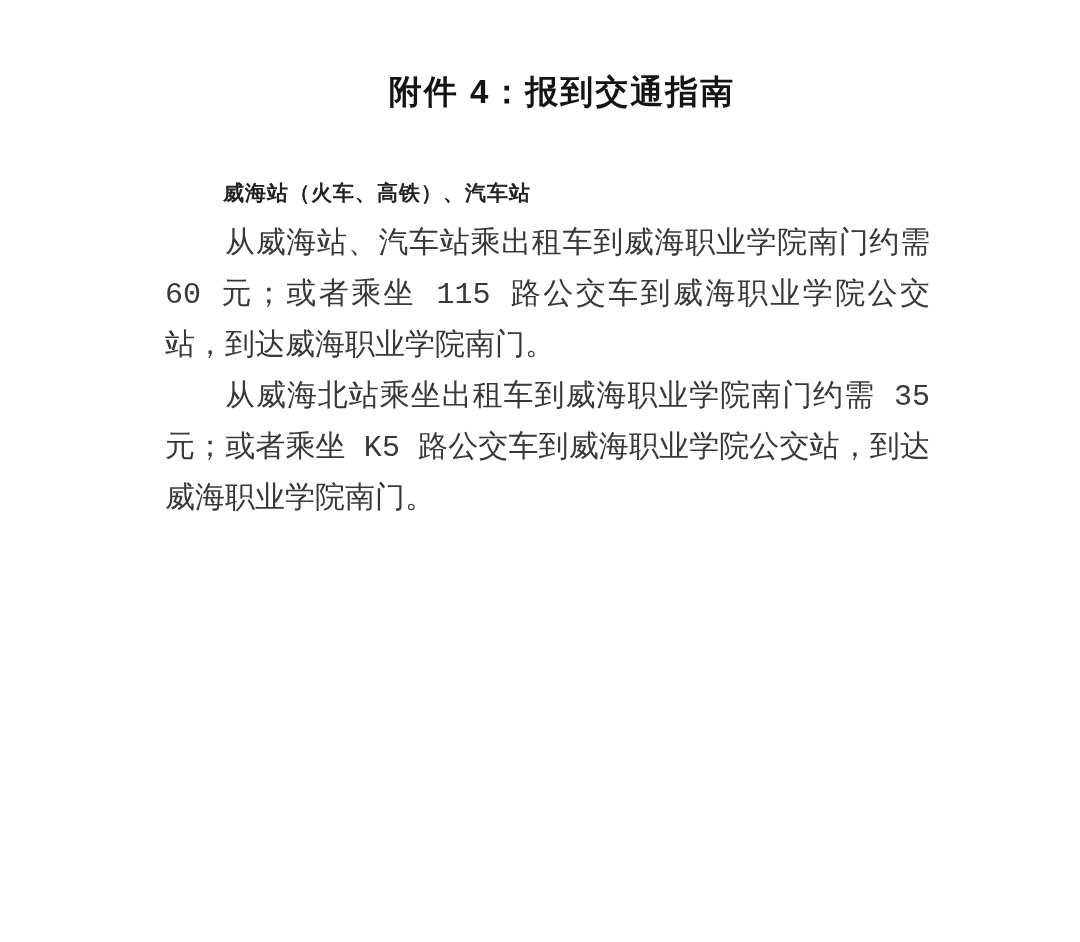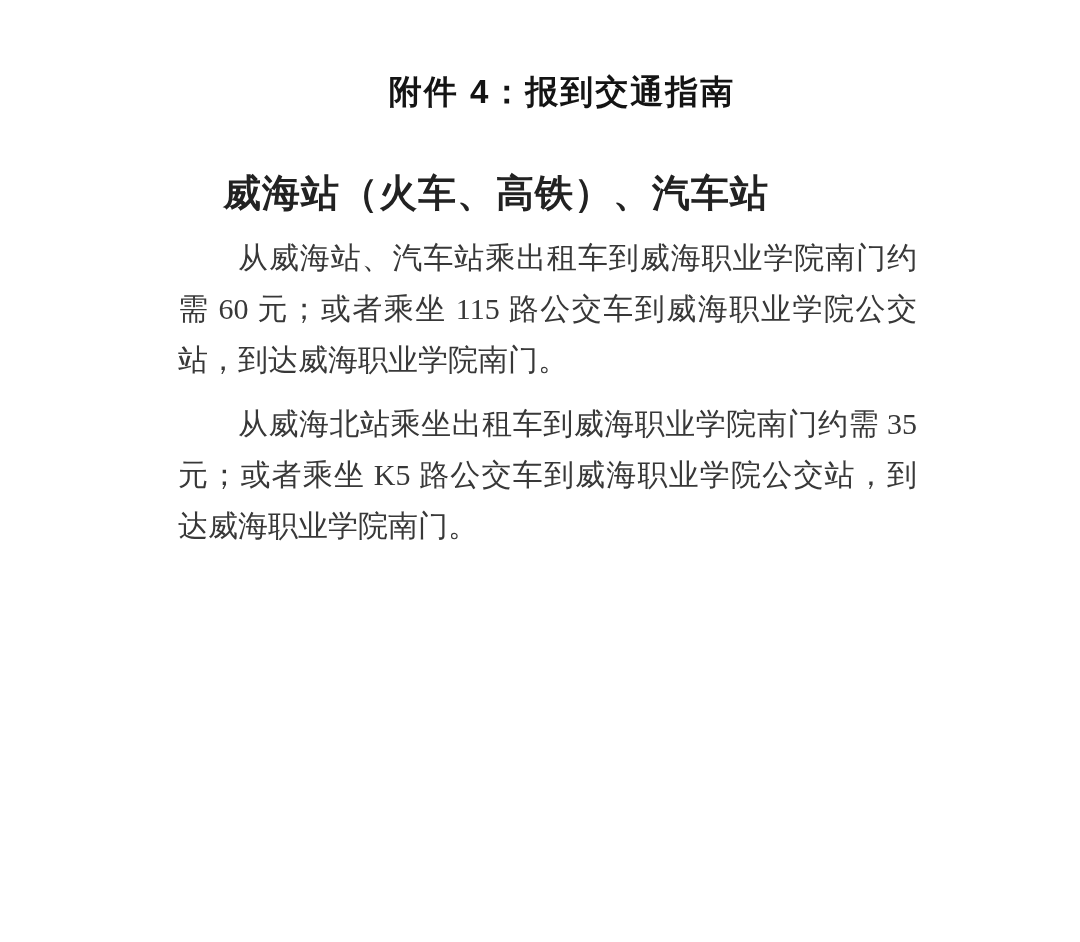--- a/index.html
+++ b/index.html
@@ -32,33 +32,34 @@
     margin-top: 56px;
     margin-left: 165px;
     width: 765px;
     font-size: 30px;
     line-height: 51px;
     color: #383838;
     text-align: justify;
   }
   .section-heading {
     margin: 0;
-    font-size: 38px;
+    font-size: 21px;
     line-height: 51px;
     font-weight: bold;
     color: #222222;
     text-indent: 58px;
     letter-spacing: 1px;
     text-align: left;
   }
   .section-body {
-    margin: 13px;
+    margin: 0;
     text-indent: 60px;
     text-align: justify;
     text-justify: inter-character;
+    font-family: Liberation Mono, monospace;
   }
 </style>
 </head>
 <body>
 
 <div class="page">
 
   <h1 class="doc-title">附件 4：报到交通指南</h1>
 
   <div class="content">

